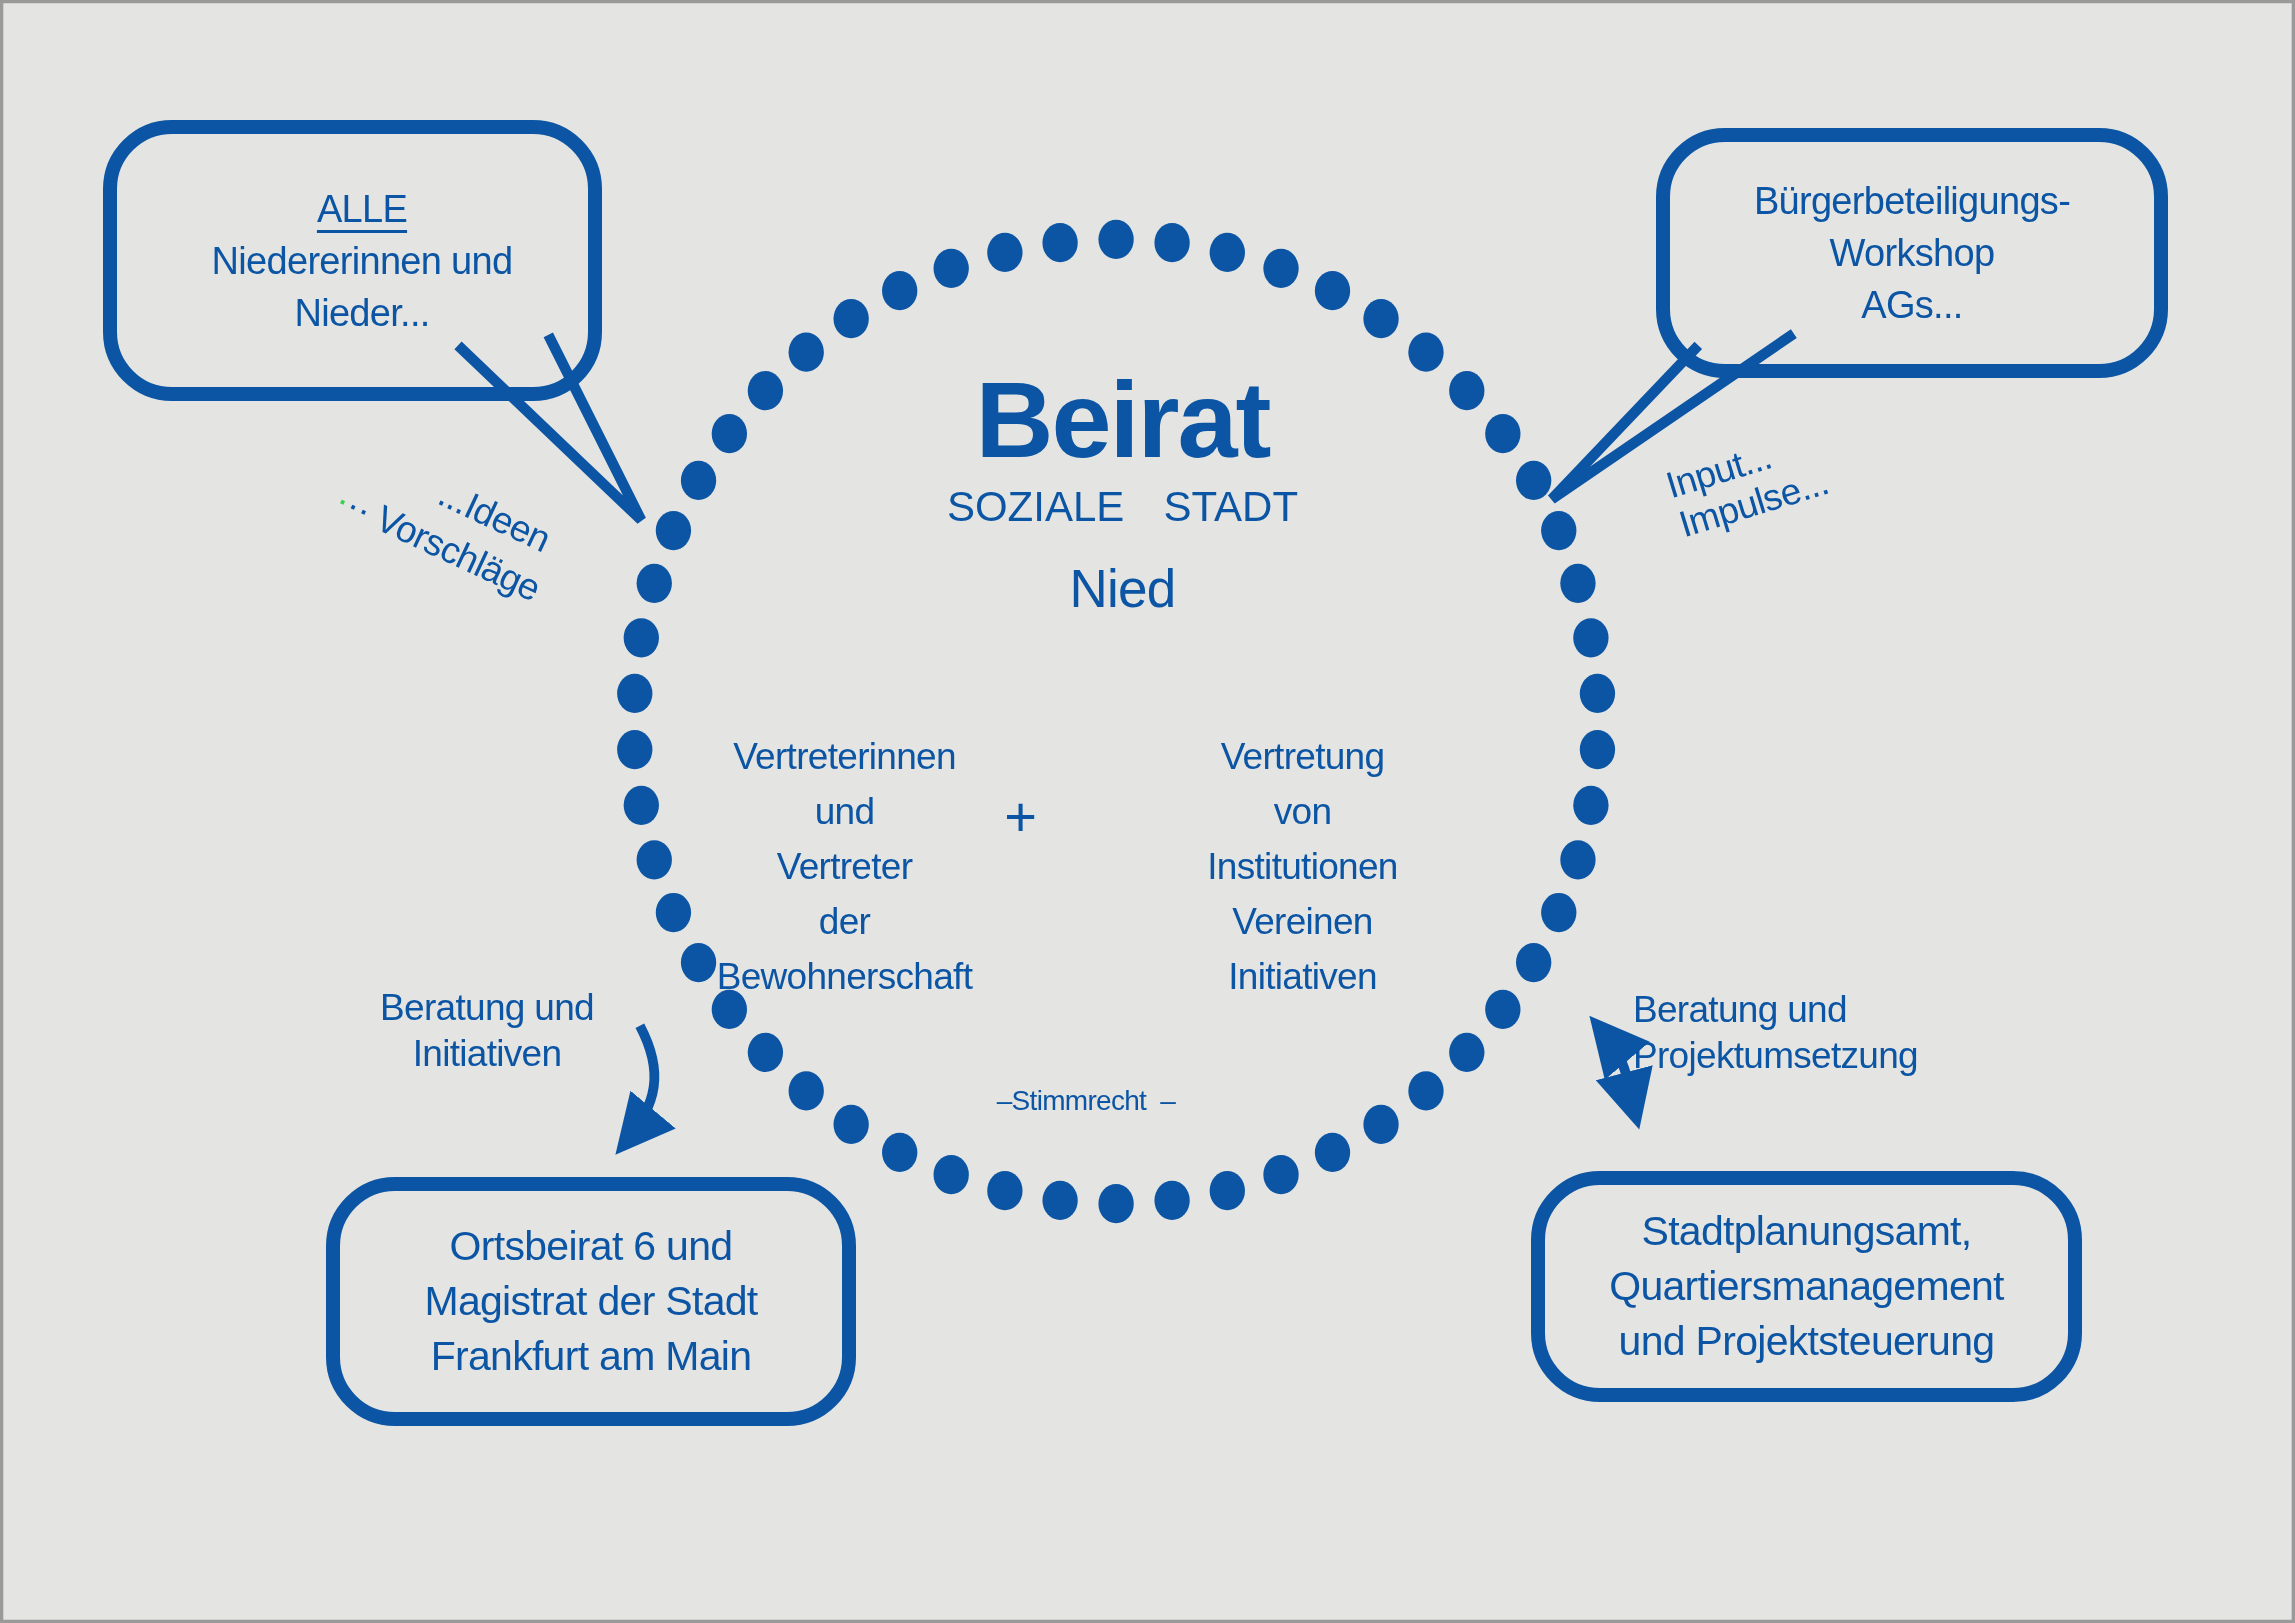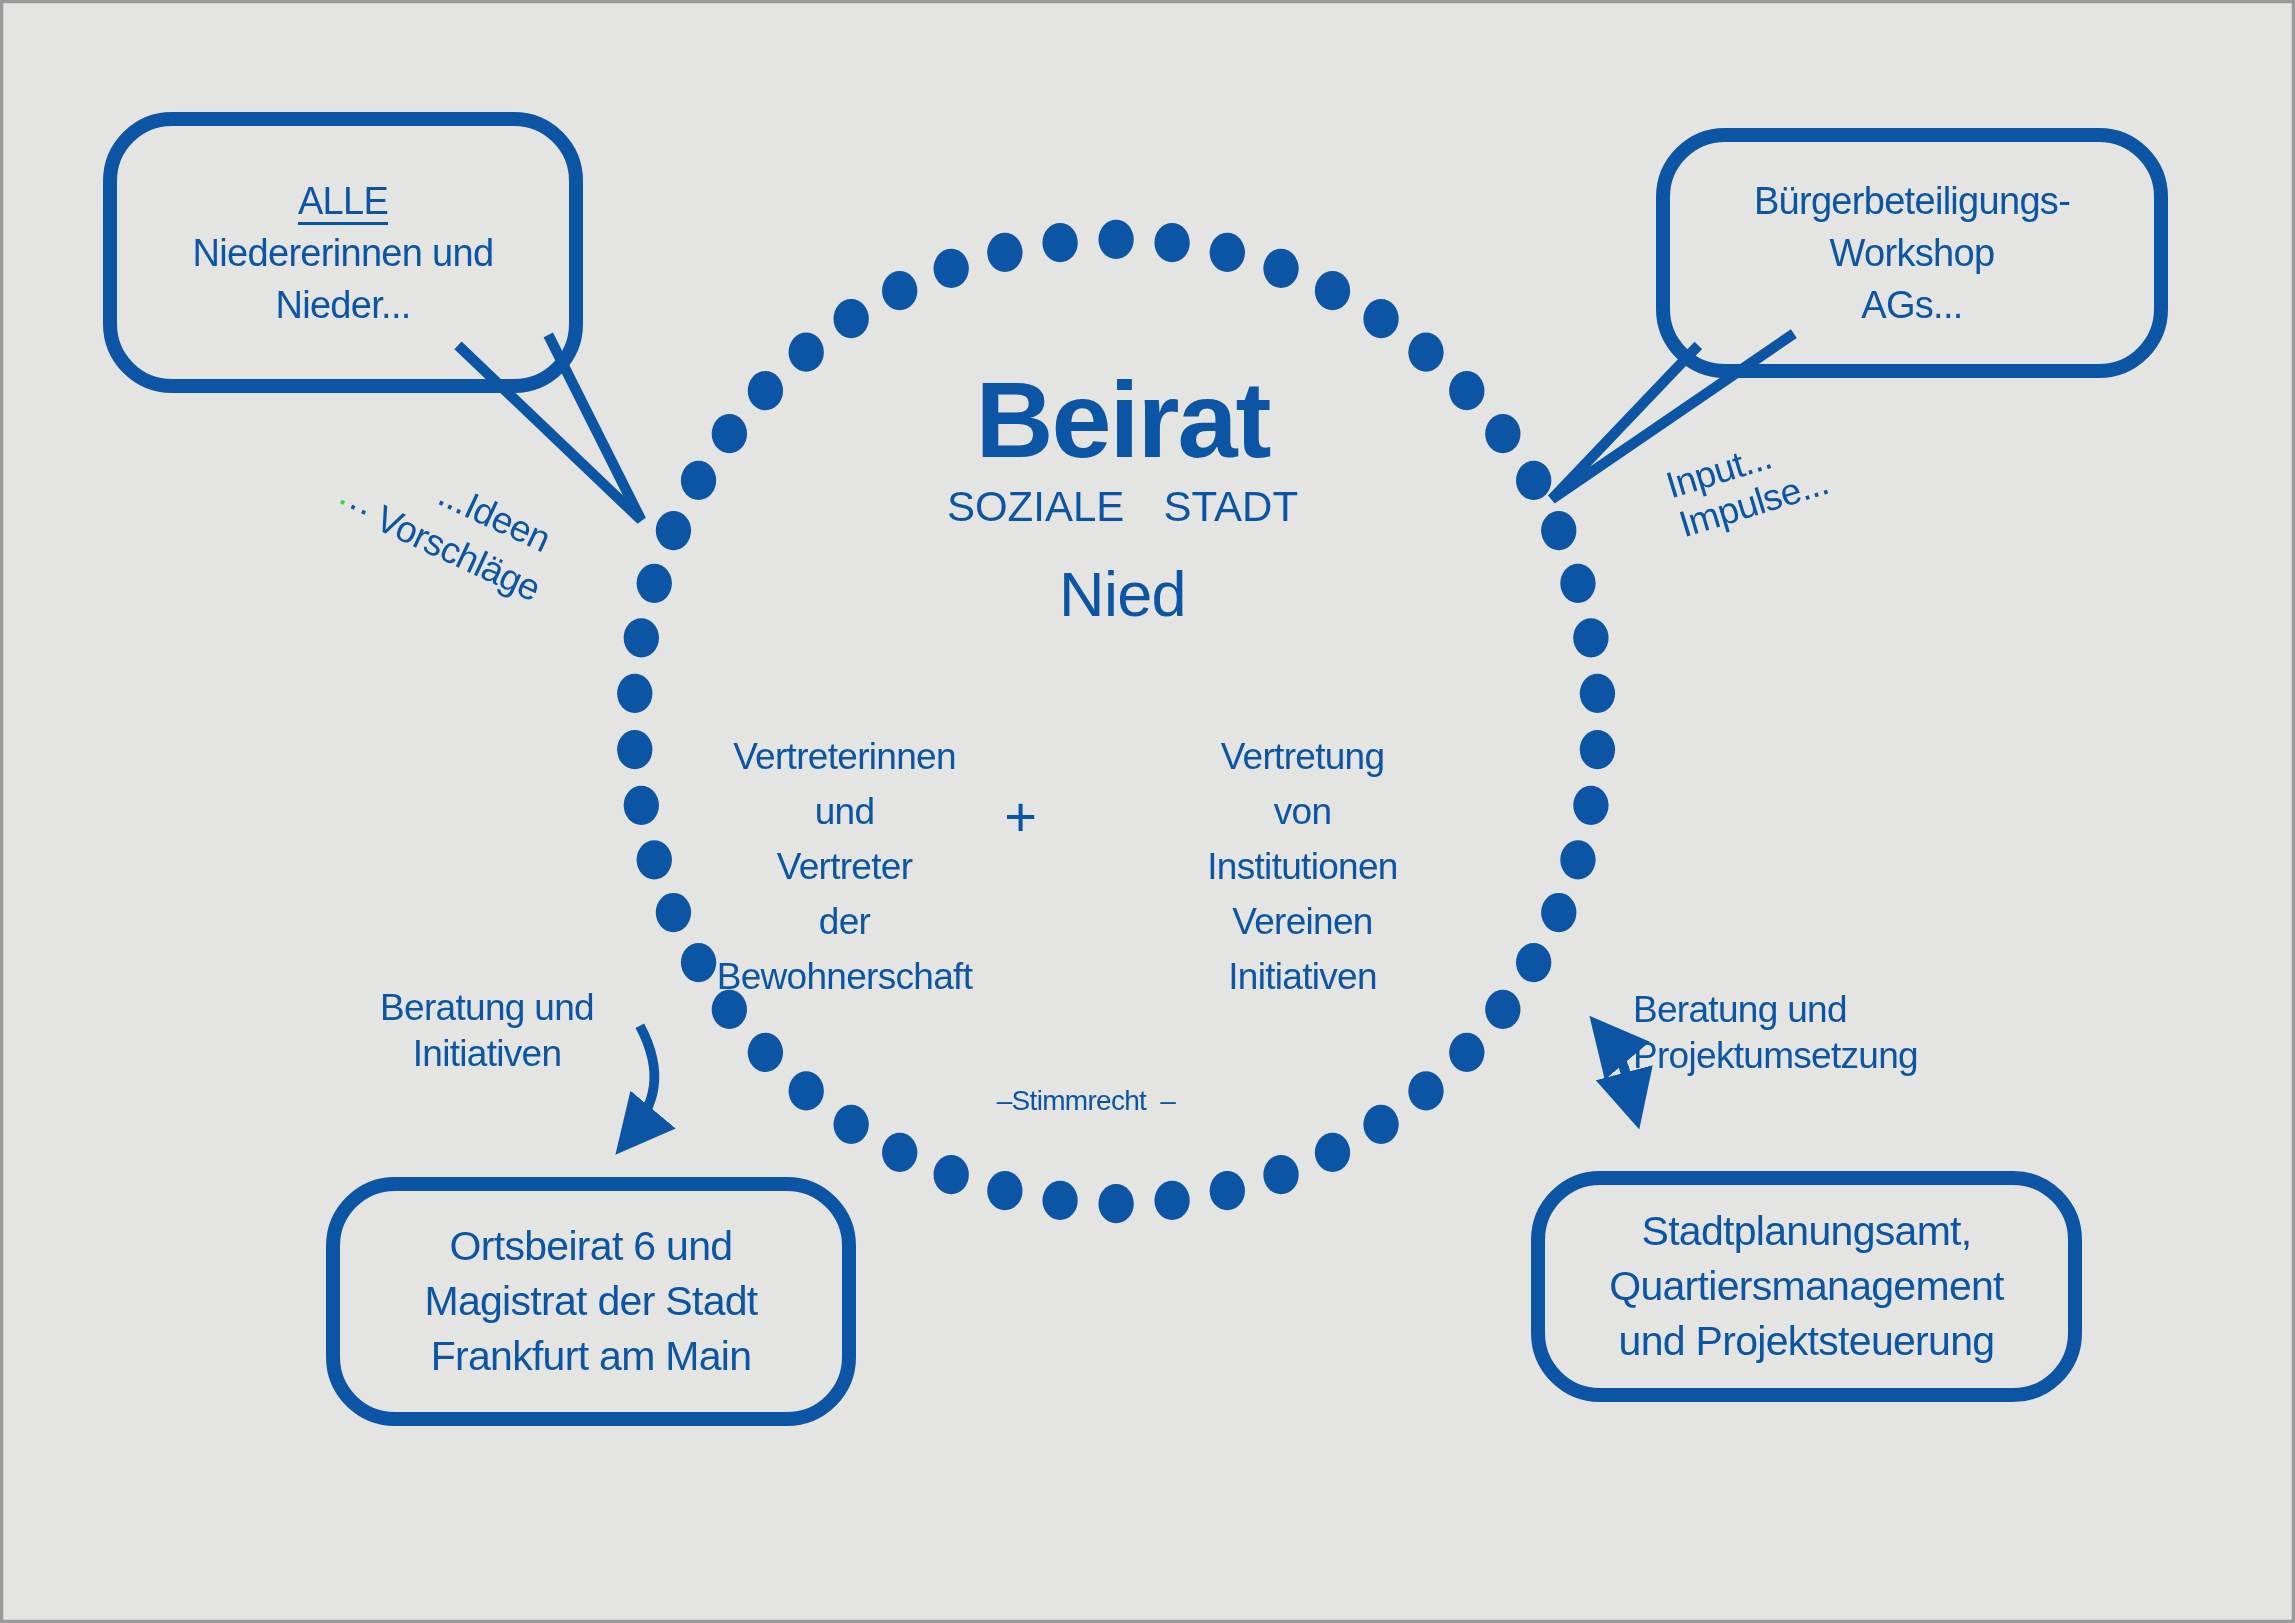--- a/index.html
+++ b/index.html
@@ -29,21 +29,21 @@
   .bubble.tl div:first-child{
     text-decoration:underline;
     text-decoration-thickness:3.3px;
     text-underline-offset:7.9px;
   }
 
   
   .center-line{position:absolute;left:828px;width:589px;text-align:center;white-space:nowrap;}
   .title{font-size:108px;font-weight:700;letter-spacing:-2px;}
   .subtitle{font-size:42px;letter-spacing:0px;word-spacing:27.5px;}
-  .subtitle2{font-size:63px;letter-spacing:-0.7px;}
+  .subtitle2{font-size:53px;letter-spacing:-0.7px;}
 
   
   .col{position:absolute;width:327px;text-align:center;font-size:37px;line-height:55px;letter-spacing:-0.7px;margin-top:48px;}
   .col div{white-space:nowrap;}
   .plus{position:absolute;left:988px;top:784px;width:65px;text-align:center;font-size:56px;}
   .voting{position:absolute;left:916px;top:1085px;width:340px;text-align:center;font-size:28px;letter-spacing:-0.7px;white-space:pre;}
 
   
   .note{position:absolute;font-size:37px;line-height:44px;letter-spacing:-0.7px;white-space:nowrap;}
   .rot-cw{transform:rotate(25deg);transform-origin:0 0;}
@@ -124,21 +124,21 @@
 
     <path d="M 700,528 L 980,795 L 838,512" fill="var(--background,#e4e4e2)" stroke="var(--blue,#0b55a4)" stroke-width="16"></path>
 
     <path d="M 2596,528 L 2372,763 L 2742,510" fill="var(--background,#e4e4e2)" stroke="var(--blue,#0b55a4)" stroke-width="16"></path>
 
     <path d="M 978,1568 C 1015,1638 1005,1688 955,1748" fill="none" stroke="var(--blue,#0b55a4)" stroke-width="15" marker-end="url(#ah)"></path>
 
     <path d="M 2444,1570 C 2492,1627 2486,1652 2500,1705" fill="none" stroke="var(--blue,#0b55a4)" stroke-width="15" marker-start="url(#ahs)" marker-end="url(#ah)"></path>
   </svg>
 
-  <div class="bubble small tl" style="left:103px;top:112px;width:452px;height:253px;">
+  <div class="bubble small tl" style="left:103px;top:120px;width:452px;height:253px;padding-left:19px;">
       <div>ALLE</div>
       <div>Niedererinnen und</div>
       <div>Nieder...</div>
     </div>
 
   <div class="bubble small" style="left:1656px;top:128px;width:484px;height:222px;">
       <div>Bürgerbeteiligungs-</div>
       <div>Workshop</div>
       <div>AGs...</div>
     </div>

